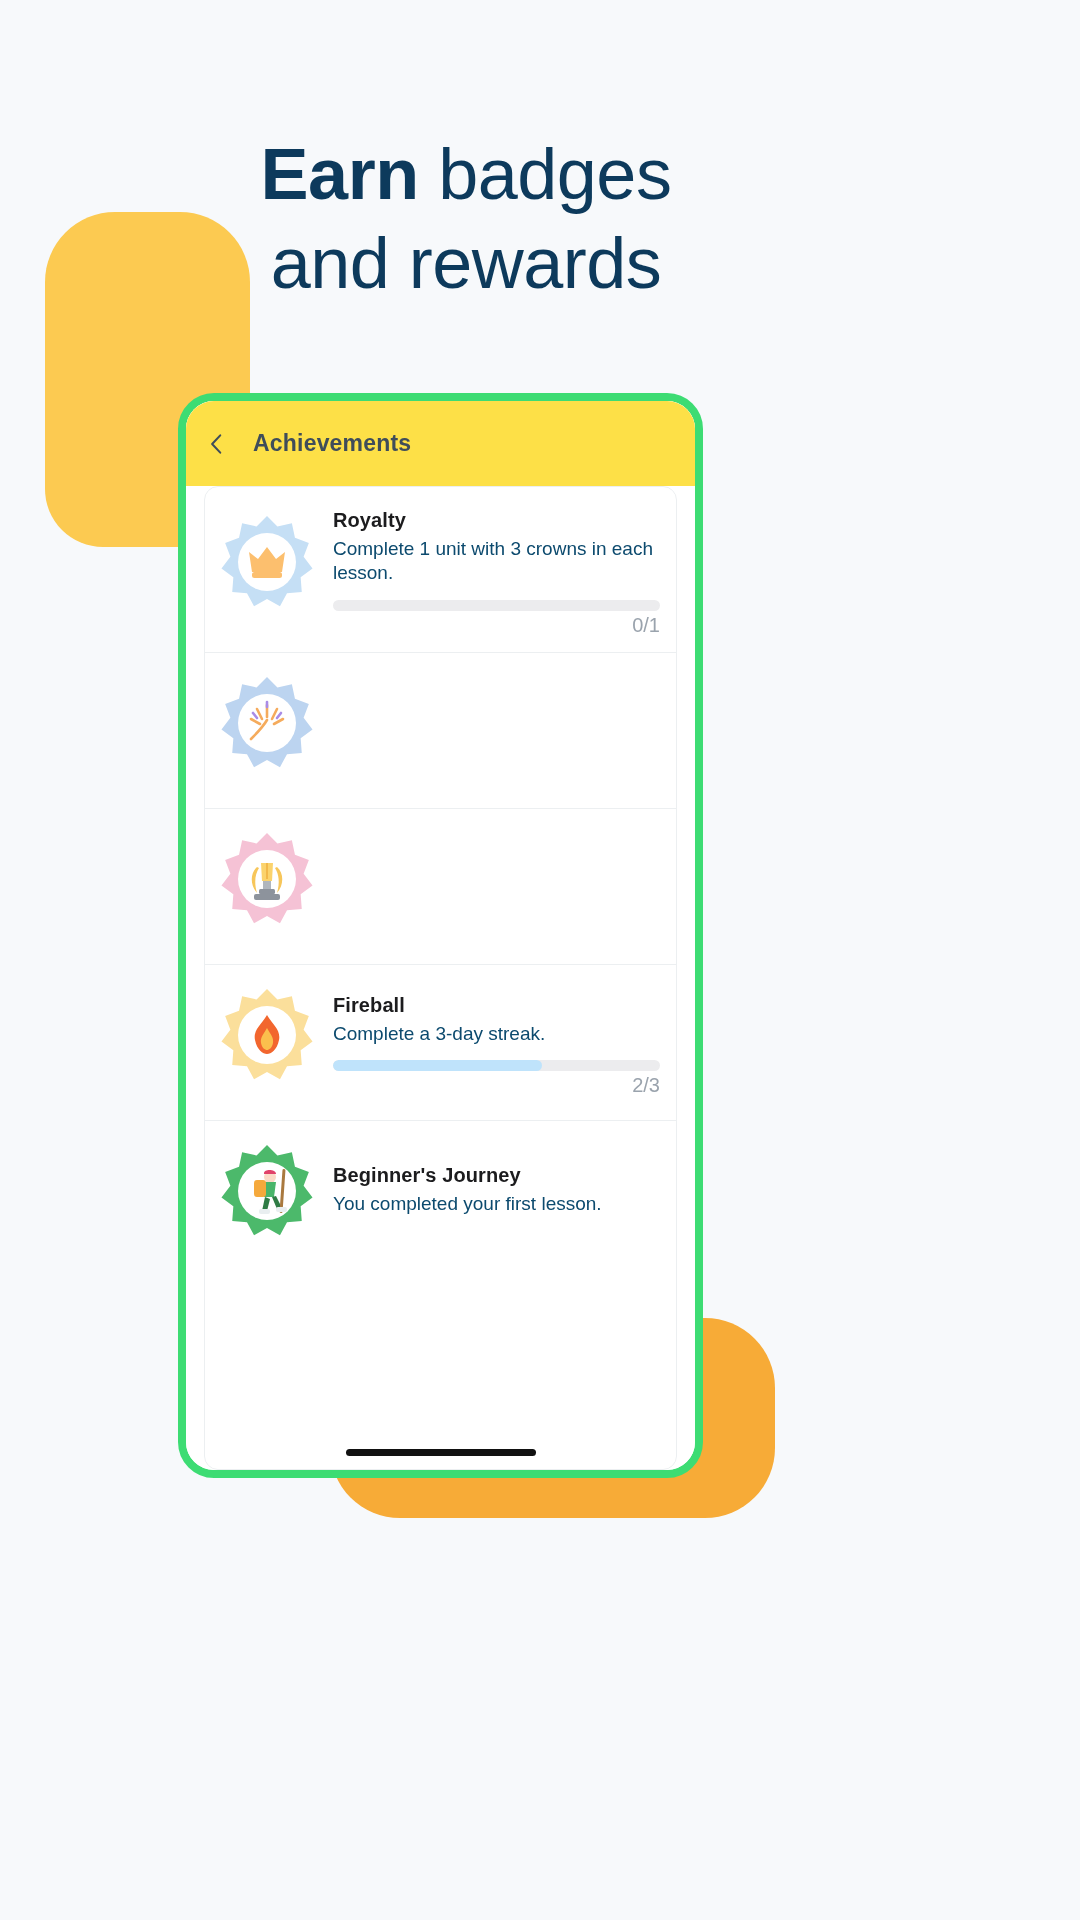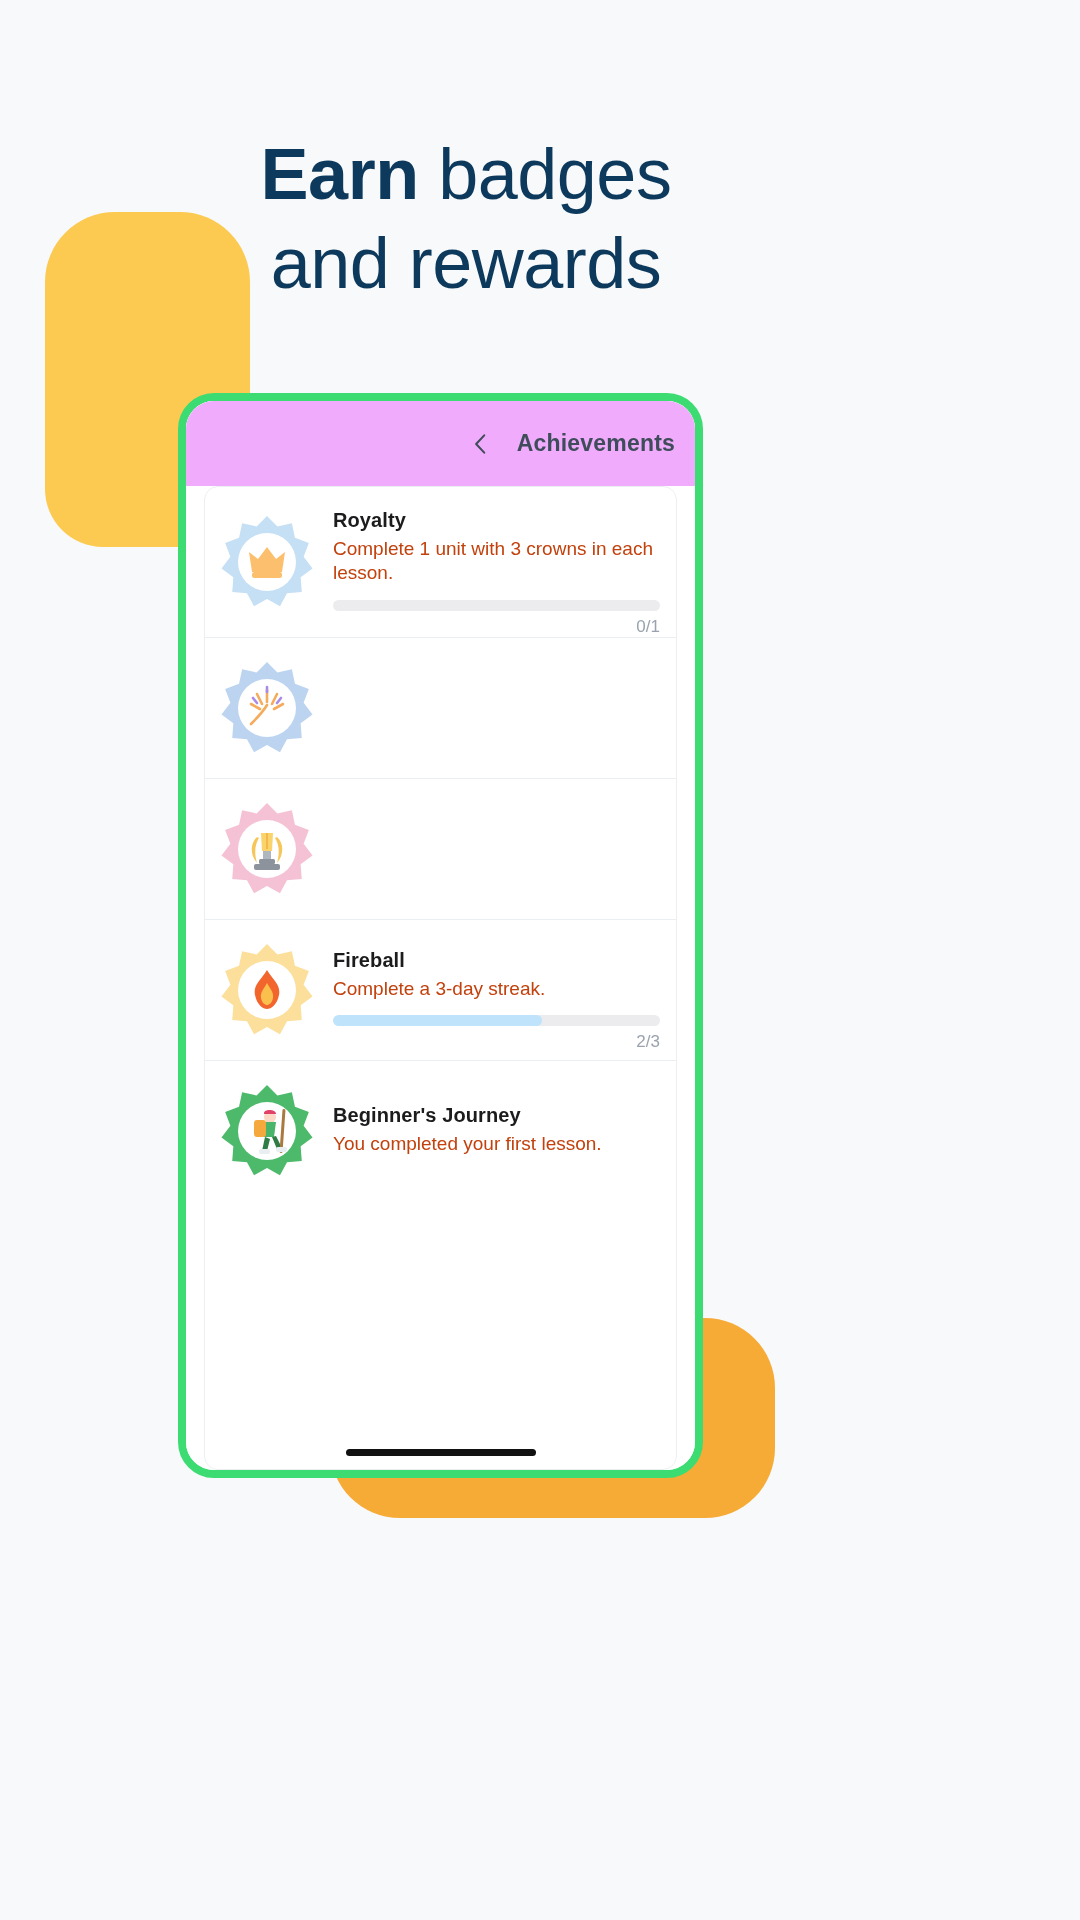--- a/index.html
+++ b/index.html
@@ -58,23 +58,22 @@
     position:absolute; inset:0;
     display:flex; flex-direction:column;
     background:#ffffff;
   }
 
   
   .app-header{
     flex:0 0 auto;
     height:85px;
     display:flex; align-items:center;
-    padding:0 20px;
-    background:#f0abfc;
-    justify-content:flex-end;
+    padding:0 12px;
+    background:#fde047;
   }
   .back-btn{
     width:38px; height:38px;
     display:flex; align-items:center; justify-content:center;
     cursor:pointer;
   }
   .back-btn svg{ display:block; }
   .app-title{
     margin-left:17px;
     font-size:23px;
@@ -88,21 +87,21 @@
     margin:0 18px;
     border:1px solid #eceff1;
     border-radius:14px;
     background:#fff;
     overflow:hidden;
     flex:1 1 auto;
   }
   .ach-row{
     display:flex;
     align-items:center;
-    padding:22px 16px 22px 14px;
+    padding:22px 16px 37px 14px;
     border-bottom:1px solid #eceff1;
     min-height:138px;
   }
   .ach-row:last-child{ border-bottom:none; }
 
   .badge{
     flex:0 0 auto;
     width:96px; height:96px;
     position:relative;
     display:flex; align-items:center; justify-content:center;
@@ -116,21 +115,21 @@
   }
   .ach-name{
     font-size:20px;
     font-weight:700;
     color:#1c1c1e;
     letter-spacing:0.1px;
     margin-bottom:5px;
   }
   .ach-desc{
     font-size:19px;
-    color:#c2410c;
+    color:#0c4a6e;
     line-height:1.28;
     font-weight:400;
   }
   .prog-wrap{
     margin-top:14px;
     position:relative;
     display:flex;
     align-items:center;
   }
   .prog-track{
@@ -142,21 +141,21 @@
   }
   .prog-fill{
     height:100%;
     background:#bfe3fb;
     border-radius:7px;
   }
   .prog-label{
     position:absolute;
     right:0;
     bottom:-26px;
-    font-size:17px;
+    font-size:20px;
     color:#9aa3ad;
     background:transparent;
     padding-left:6px;
   }
   .prog-wrap.has-label{ margin-bottom:4px; }
 
   
   .home-bar{
     position:absolute;
     left:50%; transform:translateX(-50%);

